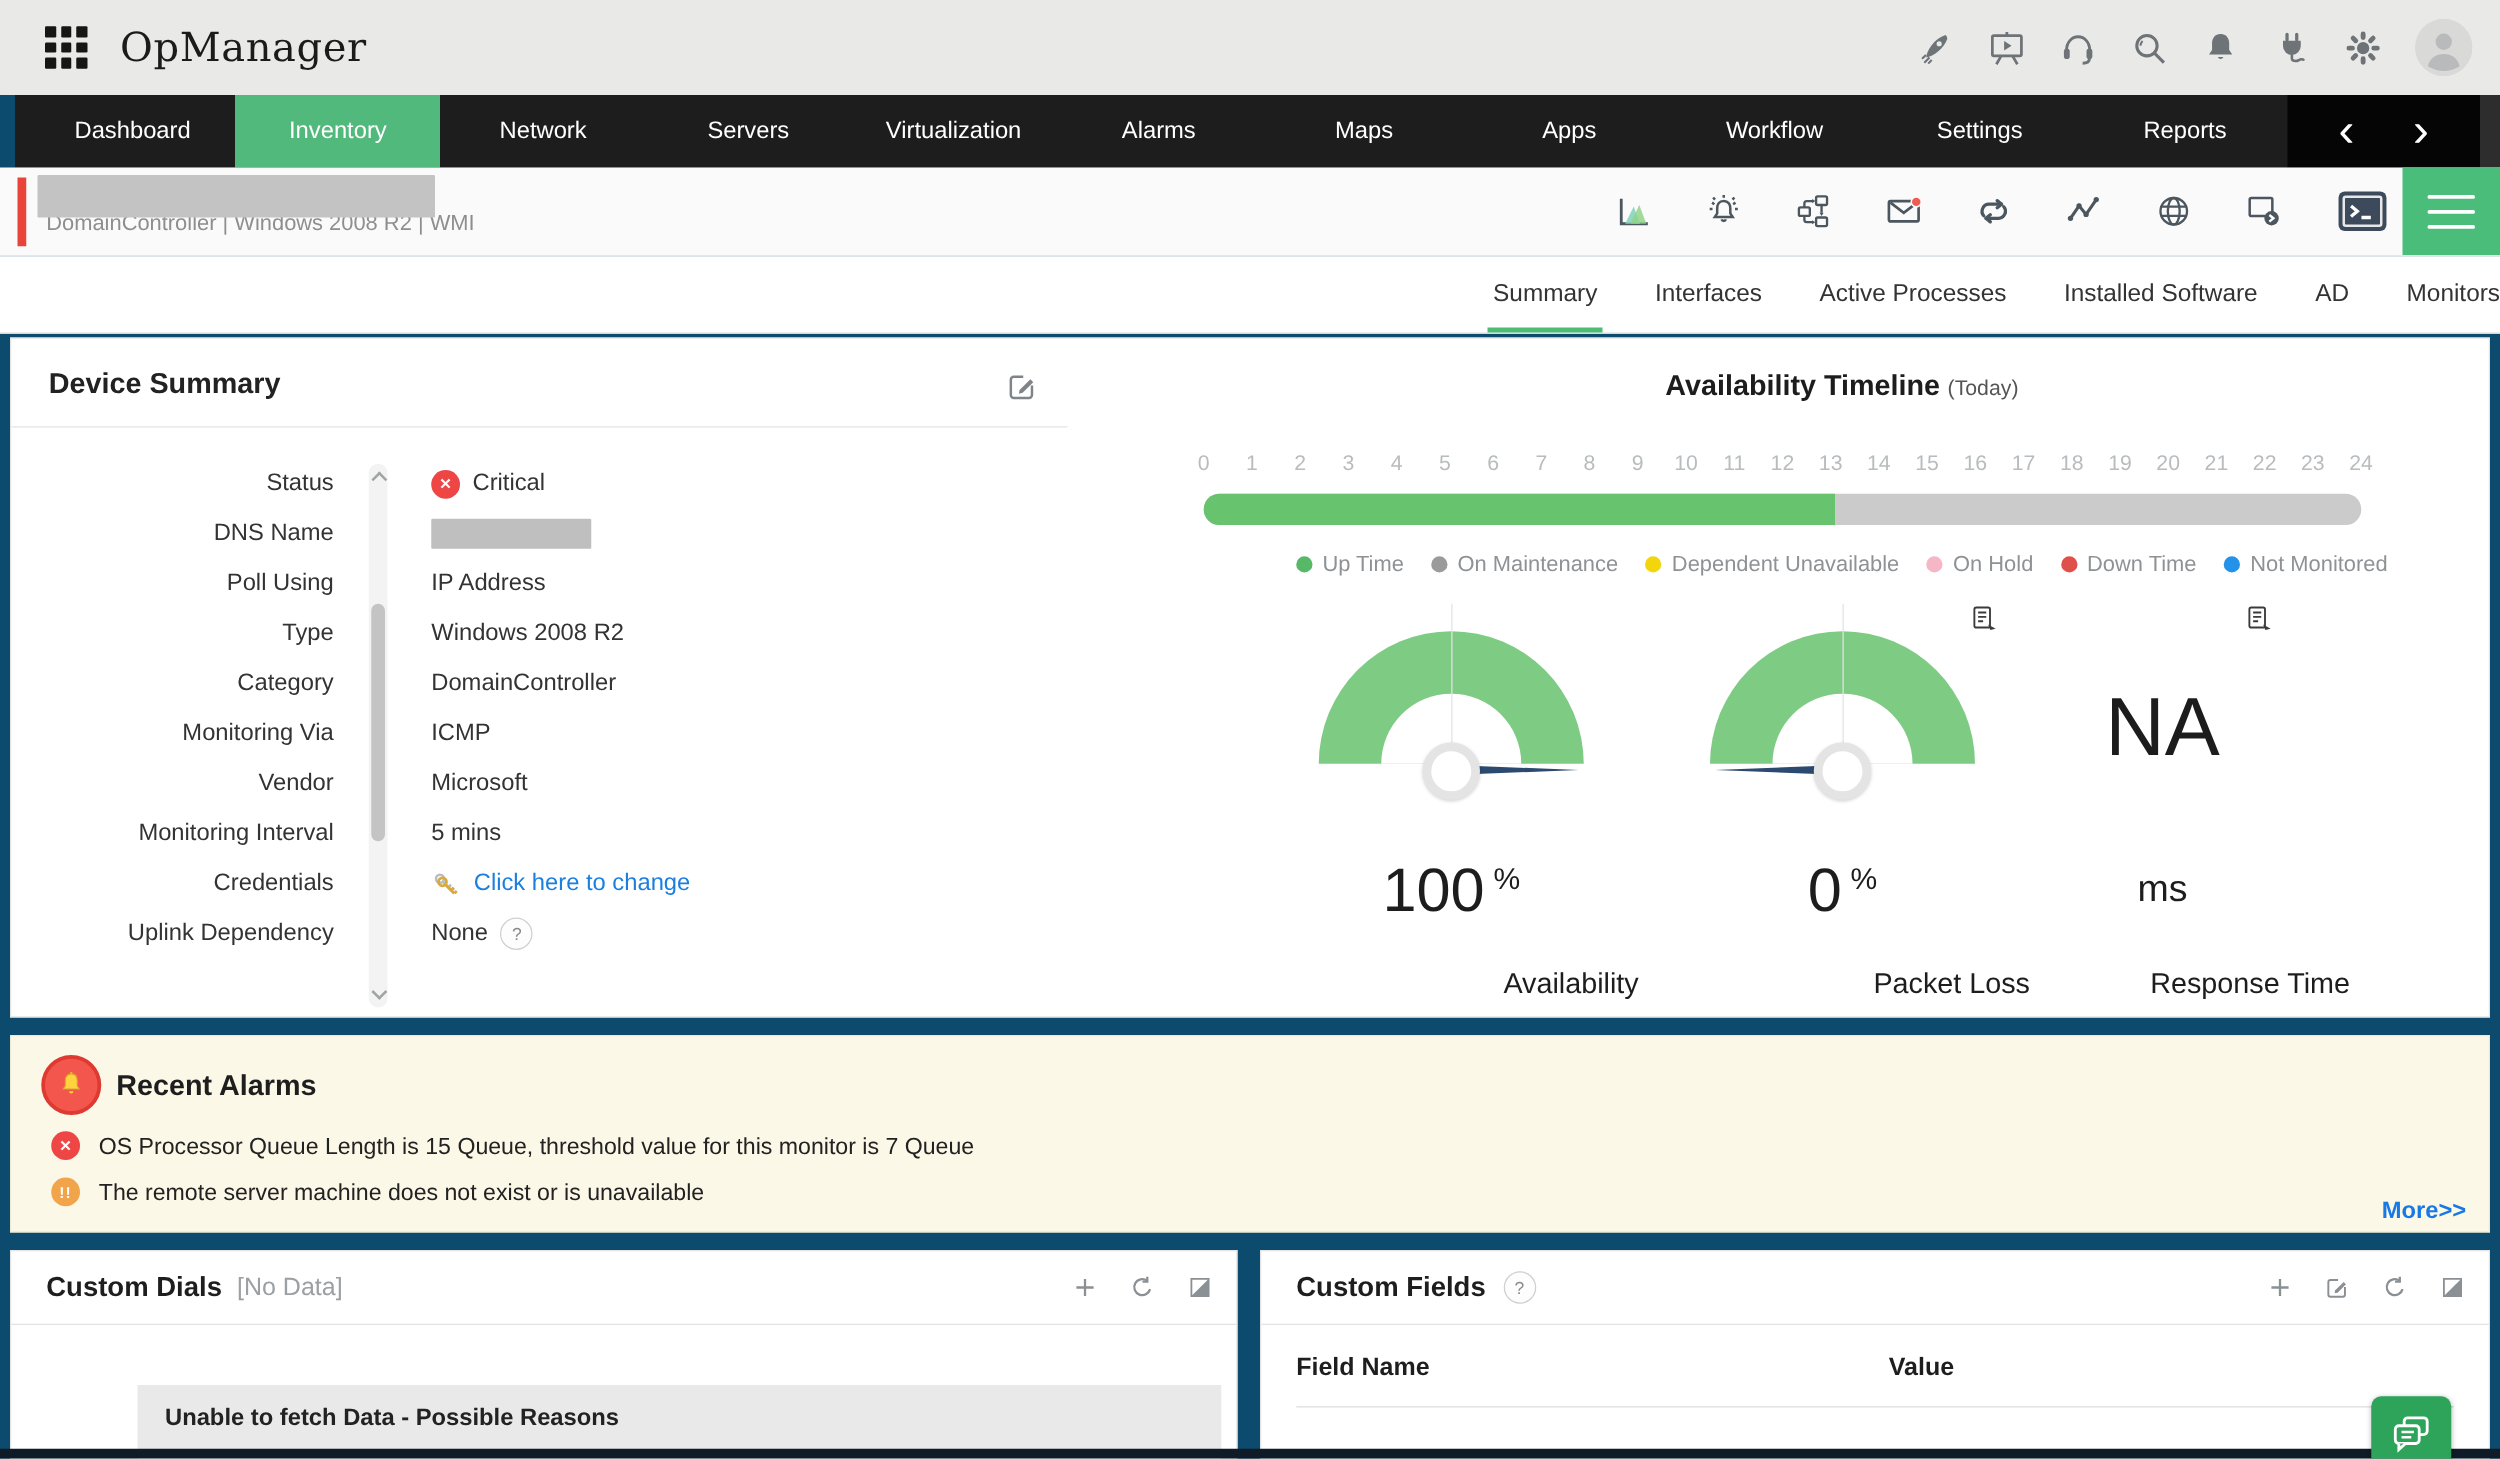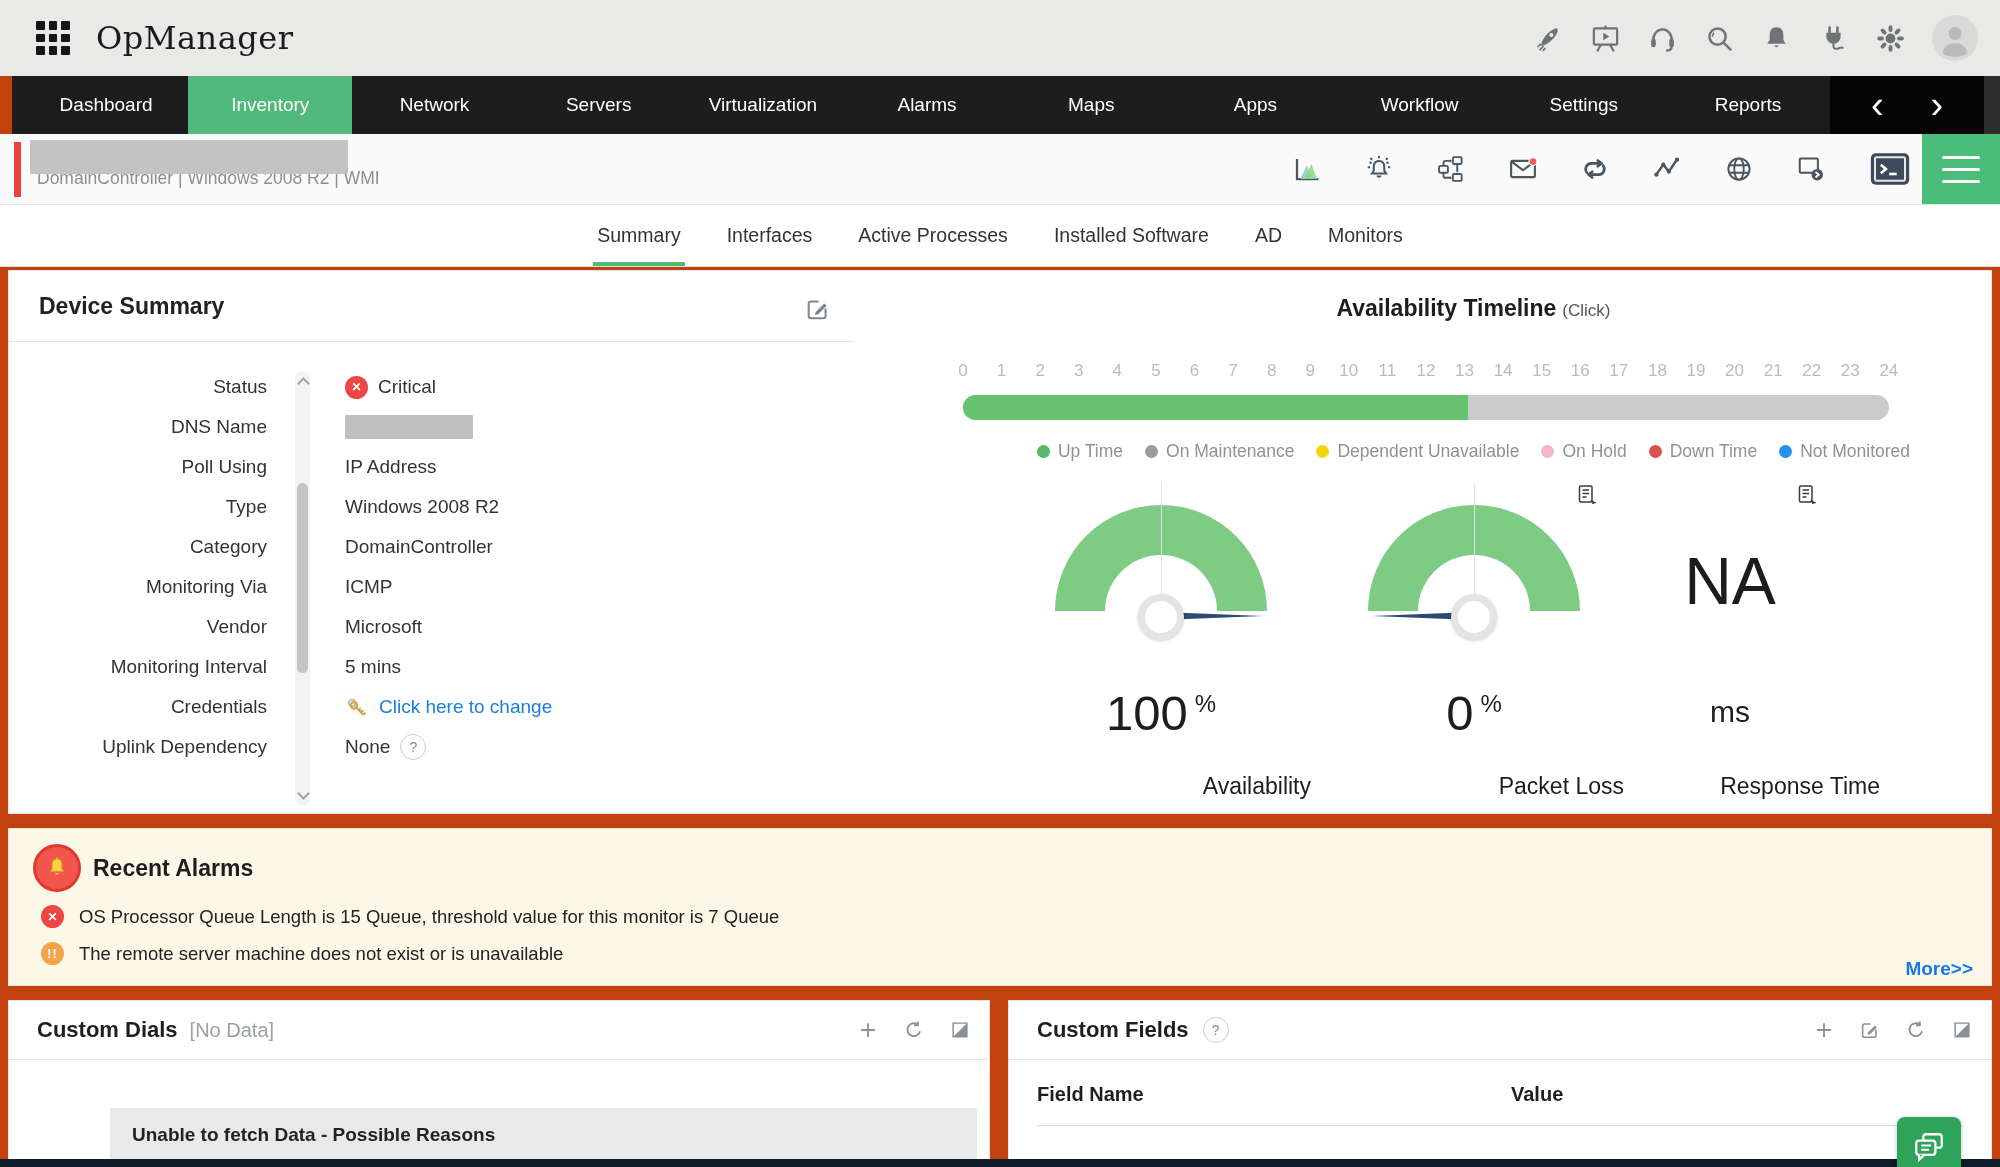--- a/index.html
+++ b/index.html
@@ -1,16 +1,16 @@
 <!DOCTYPE html>
 <html><head>
 <meta charset="utf-8">
 <style>
   html,body{margin:0;padding:0;background:#eef0f0;}
-  #app{position:relative;width:2000px;height:1167px;overflow:hidden;background:#c2410c;
+  #app{position:relative;width:2000px;height:1167px;overflow:hidden;background:#0c4a6e;
        font-family:"Liberation Sans",sans-serif;color:#222;}
 
   
   .topbar{position:absolute;left:0;top:0;width:100%;height:76px;background:#e9e9e7;display:flex;align-items:center;}
   .grid-icon{margin-left:36px;width:34px;height:34px;display:grid;grid-template-columns:repeat(3,1fr);gap:4px;cursor:pointer;}
   .grid-icon span{background:#161616;border-radius:1px;}
   .logo{font-family:"DejaVu Serif",serif;font-size:32px;color:#1b1b1b;margin-left:26px;letter-spacing:.5px;}
   .topbar-icons{margin-left:auto;margin-right:22px;display:flex;align-items:center;gap:26px;}
   .tb-icon{width:31px;height:31px;display:inline-flex;cursor:pointer;}
   .tb-icon svg{width:100%;height:100%;}
@@ -33,21 +33,21 @@
   .redact-name{position:absolute;left:30px;top:6px;width:318px;height:34px;background:#c3c3c3;z-index:2;border-radius:1px;}
   .dev-toolbar{position:absolute;right:88px;top:0;height:100%;display:flex;align-items:center;gap:42px;}
   .dt-icon{width:30px;height:30px;display:inline-flex;cursor:pointer;}
   .dt-icon svg{width:100%;height:100%;}
   .dt-icon.terminal{width:44px;height:40px;}
   .hamburger{position:absolute;right:0;top:0;width:78px;height:70px;background:#4abd7b;display:flex;flex-direction:column;justify-content:center;align-items:center;gap:9px;cursor:pointer;}
   .hamburger i{width:38px;height:3px;background:#fff;border-radius:2px;}
 
   
   .tabsrow{position:absolute;left:0;top:205px;width:100%;height:61px;background:#fff;border-bottom:1px solid #dcdcdc;
-           display:flex;justify-content:center;gap:46px;}
+           display:flex;justify-content:flex-end;gap:46px;}
   .tab{display:flex;align-items:center;font-size:19.5px;color:#333;position:relative;cursor:pointer;}
   .tab.active::after{content:'';position:absolute;left:-4px;right:-4px;bottom:0;height:4px;background:#4cbd73;}
 
   
   .summary-band{position:absolute;left:8px;top:270px;width:1984px;height:544px;background:#fff;border:1px solid #e4e4e4;box-sizing:border-box;}
   .ds-title{position:absolute;left:30px;top:22px;font-size:23px;font-weight:bold;color:#222;text-align:center;}
   .ds-edit{position:absolute;left:795px;top:24px;width:28px;height:28px;cursor:pointer;}
   .ds-edit svg{width:100%;height:100%;}
   .ds-divider{position:absolute;left:0;top:70px;width:845px;height:1px;background:#e4e4e4;}
   .ds-rows{position:absolute;left:0;top:96px;width:845px;}
@@ -420,21 +420,21 @@
         </div>
       </div>
     <div class="ds-scroll">
       <span class="sc up"></span>
       <span class="thumb"></span>
       <span class="sc down"></span>
     </div>
 
     <div class="avail">
       <div class="av-title">
-        <span>Availability Timeline</span><span class="period">(Click)</span>
+        <span>Availability Timeline</span><span class="period">(Today)</span>
       </div>
       <div class="ticks" id="tl-ticks">
           <span>0</span>
           <span>1</span>
           <span>2</span>
           <span>3</span>
           <span>4</span>
           <span>5</span>
           <span>6</span>
           <span>7</span>

